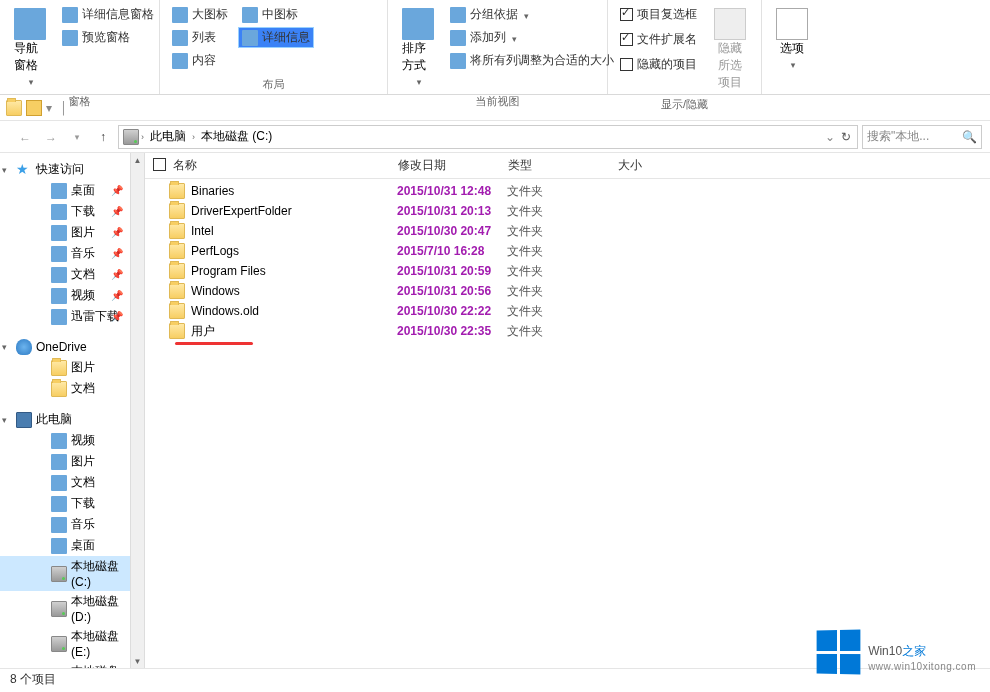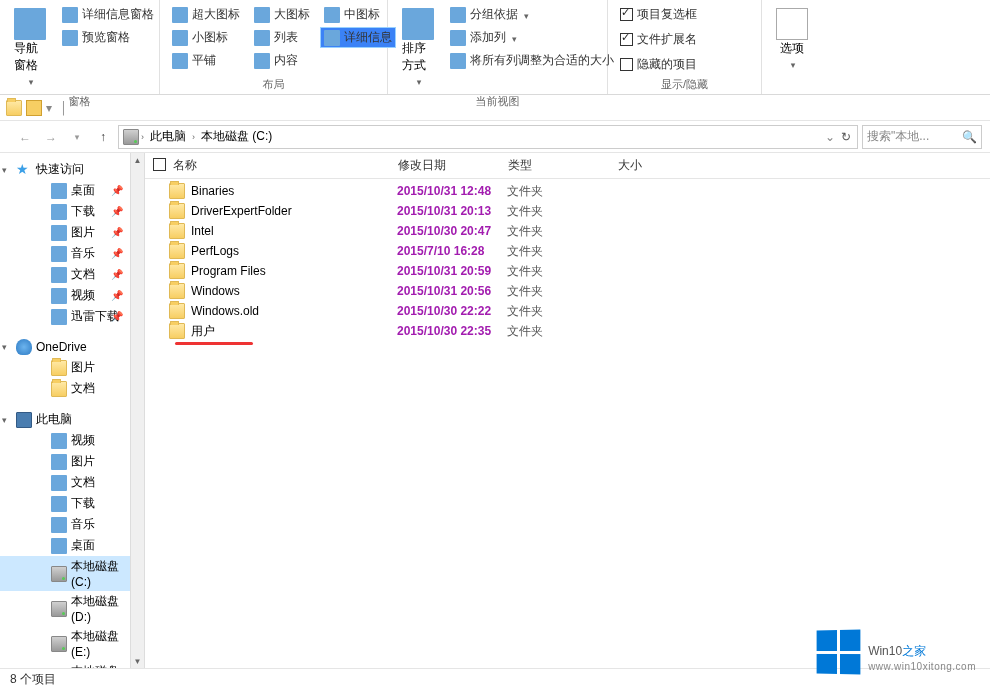--- a/index.html
+++ b/index.html
@@ -110,34 +110,20 @@
       </div>
     </div>
     <div class="ribbon-group-label">窗格</div>
   </div>
 
   <div class="ribbon-group" style="width:228px">
     <div class="ribbon-group-content">
       <div class="ribbon-col">
         <div class="ribbon-item">
             <span class="ribbon-icon ic-generic"></span>
-            <span>超大图标</span>
-          </div>
-        <div class="ribbon-item">
-            <span class="ribbon-icon ic-generic"></span>
-            <span>小图标</span>
-          </div>
-        <div class="ribbon-item">
-            <span class="ribbon-icon ic-generic"></span>
-            <span>平铺</span>
-          </div>
-      </div>
-      <div class="ribbon-col">
-        <div class="ribbon-item">
-            <span class="ribbon-icon ic-generic"></span>
             <span>大图标</span>
           </div>
         <div class="ribbon-item">
             <span class="ribbon-icon ic-generic"></span>
             <span>列表</span>
           </div>
         <div class="ribbon-item">
             <span class="ribbon-icon ic-generic"></span>
             <span>内容</span>
           </div>
@@ -191,20 +177,24 @@
             <span>项目复选框</span>
           </label>
         <label class="ribbon-item">
             <span class="chk checked"></span>
             <span>文件扩展名</span>
           </label>
         <label class="ribbon-item">
             <span class="chk"></span>
             <span>隐藏的项目</span>
           </label>
+      </div>
+      <div class="ribbon-btn-large" style="color:#999">
+        <span class="ribbon-icon-large" style="background:#eee;border:1px solid #ccc"></span>
+        <span style="text-align:center">隐藏所选项目</span>
       </div>
     </div>
     <div class="ribbon-group-label">显示/隐藏</div>
   </div>
 
   <div class="ribbon-group" style="width:54px;border-right:none">
     <div class="ribbon-group-content">
       <div class="ribbon-btn-large">
         <span class="ribbon-icon-large" style="background:#fff;border:1px solid #aaa"></span>
         <span>选项</span>

